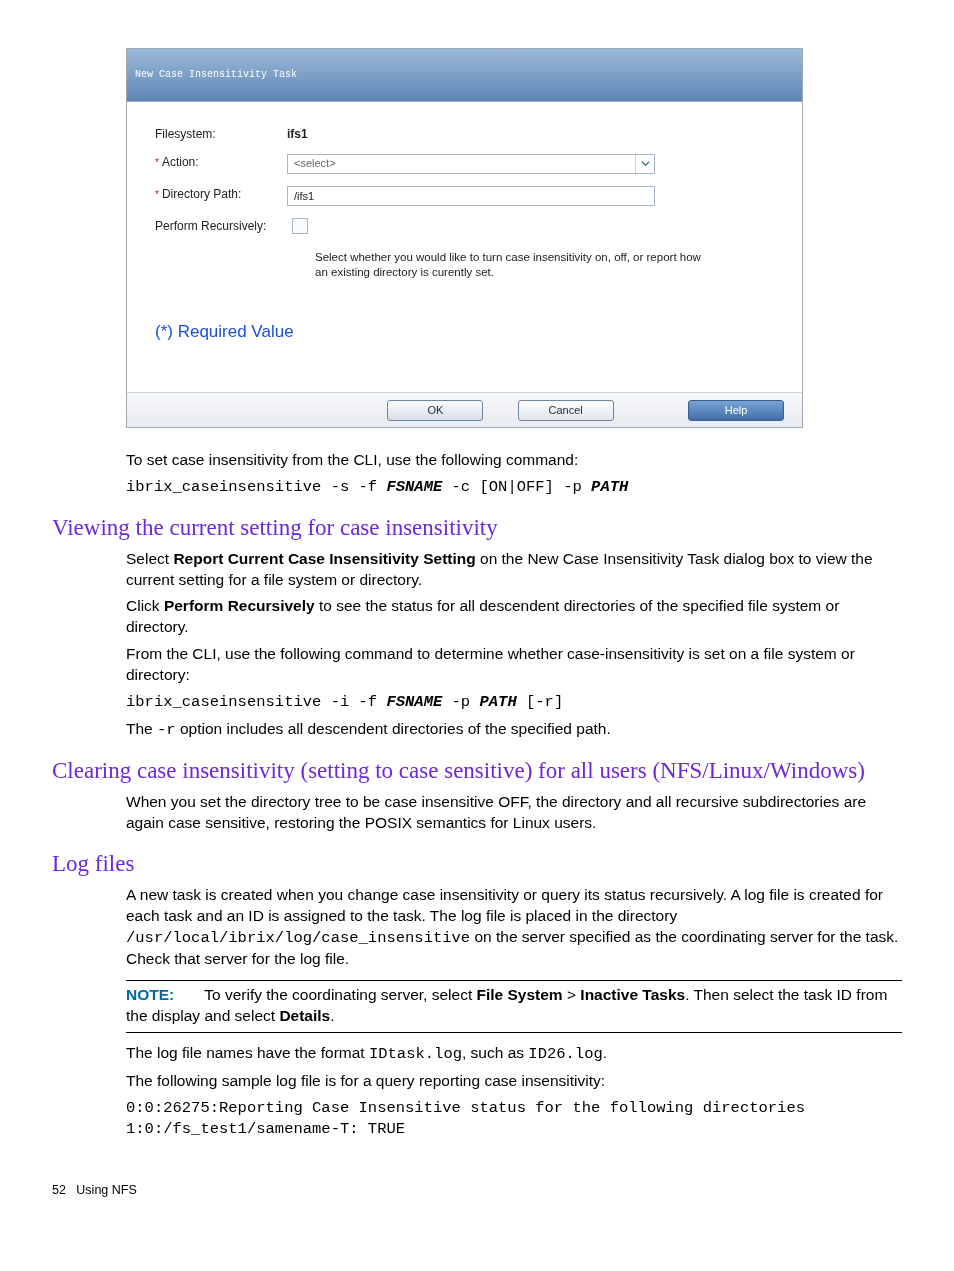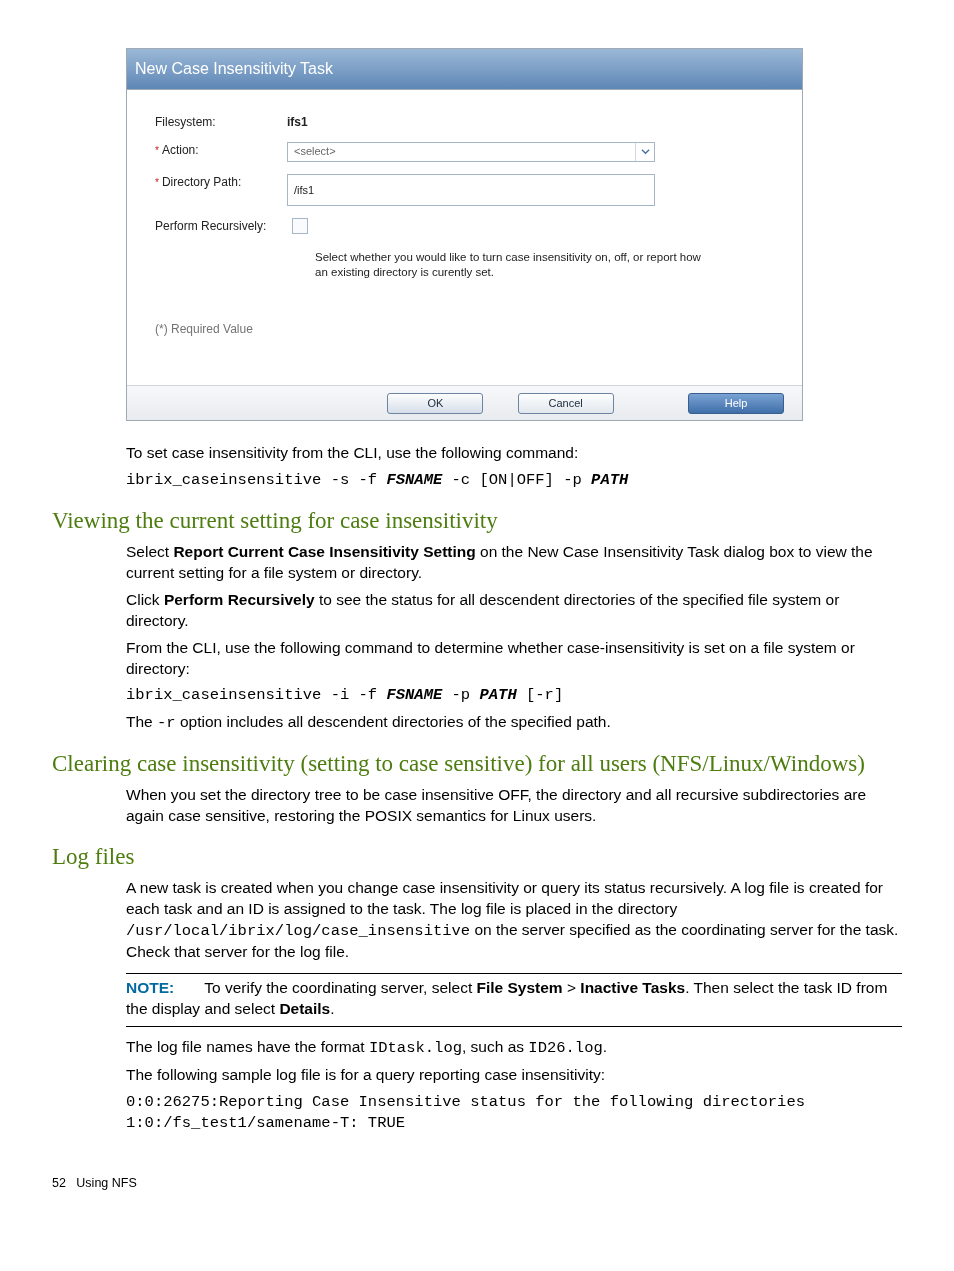--- a/index.html
+++ b/index.html
@@ -17,21 +17,21 @@
     box-sizing: border-box;
   }
   .para { margin: 6px 0 6px 74px; }
   .code { font-family: "Courier New", monospace; font-size: 15.5px; margin: 4px 0 4px 74px; }
   .code-inline { font-family: "Courier New", monospace; }
   .italic { font-style: italic; font-weight: bold; }
   .bold { font-weight: bold; margin-top: 40px; }
   h2.section {
     font-family: Georgia, serif;
     font-weight: normal;
-    color: #4d7c0f;
+    color: #6d28d9;
     font-size: 23px;
     margin: 14px 0 6px 0;
   }
   .note-block {
     border-top: 1px solid #000;
     border-bottom: 1px solid #000;
     padding: 4px 0 6px 0;
     margin: 10px 0 10px 74px;
   }
   .note-label { font-weight: bold; color: #0369a1; margin-right: 26px; }
@@ -44,23 +44,24 @@
   .dialog {
     margin-left: 74px;
     width: 675px;
     border: 1px solid #9faab5;
     background: #fff;
     margin-bottom: 22px;
   }
   .dialog-title {
     background: linear-gradient(#9bb8d7, #5e87b6);
     color: #fff;
-    font-size: 16px;
-    padding: 9px 8px;
+    font-size: 10px;
+    padding: 19px 8px;
     border-bottom: 1px solid #9faab5;
+    font-family: Liberation Mono, monospace;
   }
   .dialog-body {
     padding: 12px 20px 8px 28px;
     font-size: 12px;
     color: #222;
   }
   .form-row { display: flex; margin: 12px 0; }
   .form-label { width: 132px; }
   .req { color: #c02020; margin-right: 3px; font-size: 10px; vertical-align: middle; }
   .form-value { flex: 1; font-weight: bold; }
@@ -78,35 +79,35 @@
     position: relative;
     box-sizing: border-box;
   }
   .dropdown .chev {
     width: 18px; height: 18px;
     border-left: 1px solid #cfd8e2;
     display: flex; align-items: center; justify-content: center;
   }
   .text-input {
     width: 368px;
-    height: 32px;
+    height: 20px;
     border: 1px solid #a6b5c7;
     padding: 0 6px;
     font-size: 11px;
     color: #222;
     box-sizing: border-box;
   }
   .checkbox { width: 14px; height: 14px; border: 1px solid #a6b5c7; margin-left: 5px; background:#fafbfc; }
   .helper {
     margin: 16px 0 40px 160px;
     font-size: 11.5px;
     color: #222;
     max-width: 390px;
   }
-  .required-note { font-size: 12px; color: #737373; margin: 18px 0 40px 0; }
+  .required-note { font-size: 17px; color: #1d4ed8; margin: 18px 0 40px 0; }
   .dialog-footer {
     border-top: 1px solid #cfd4da;
     background: linear-gradient(#f7f8fa, #e8ebef);
     padding: 6px 18px;
     text-align: right;
   }
   .btn {
     display: inline-block;
     min-width: 66px;
     padding: 2px 14px;

